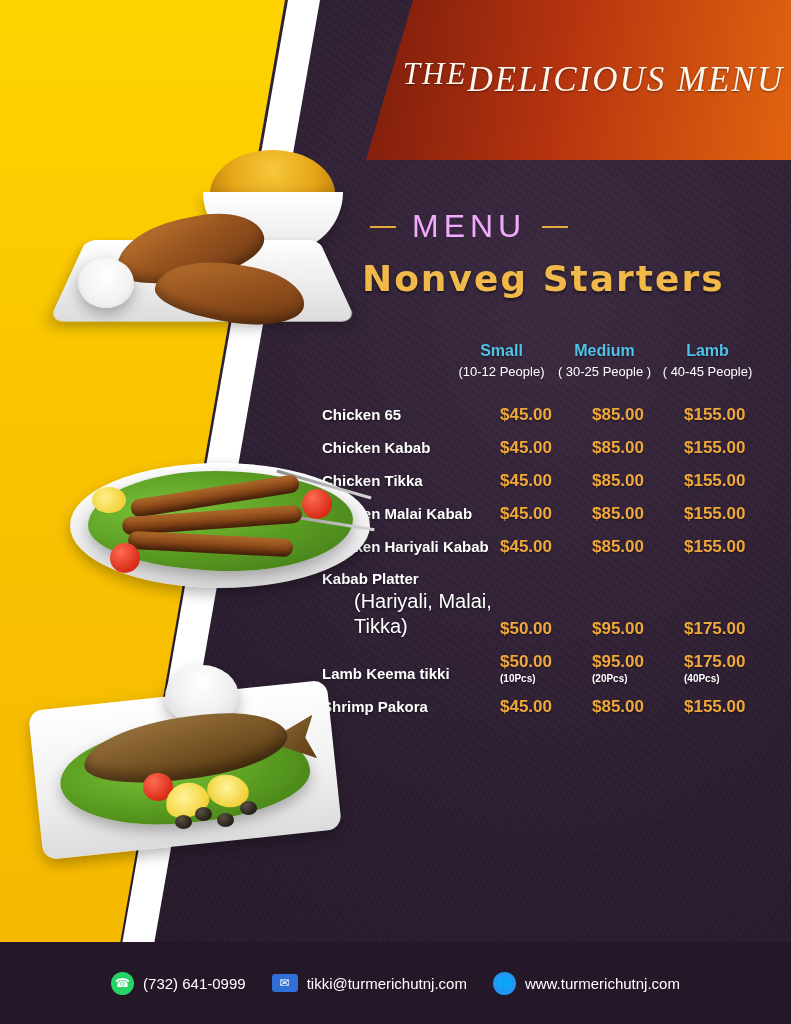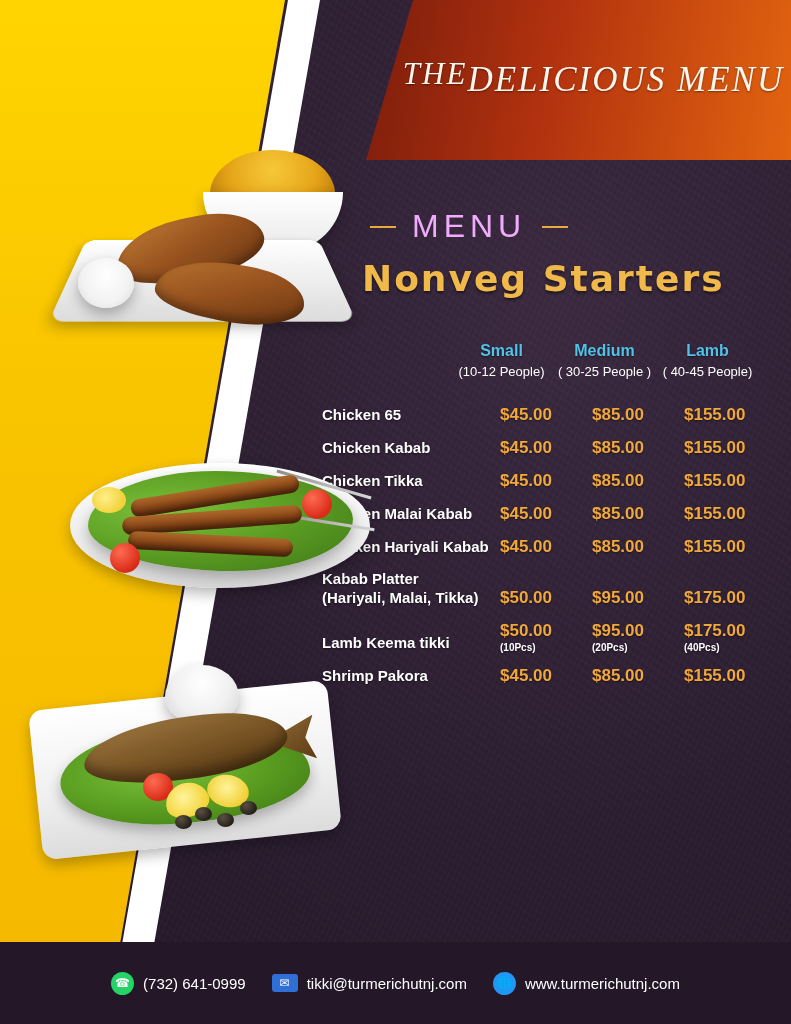--- a/index.html
+++ b/index.html
@@ -127,22 +127,23 @@
   .item-name {
     width: 178px;
     color: #ffffff;
     font-size: 15px;
     font-weight: bold;
     line-height: 1.25;
     text-shadow: 0 1px 2px rgba(0,0,0,.5);
   }
   .item-name .sub {
     display: block;
-    font-size: 15px;
-    font-weight: bold;
+    font-size: 20px;
+    font-weight: normal;
+    margin-left: 32px;
   }
   .price {
     width: 92px;
     color: #f0a83a;
     font-size: 17px;
     font-weight: bold;
     text-align: left;
     text-shadow: 0 1px 2px rgba(0,0,0,.45);
     position: relative;
     white-space: nowrap;

